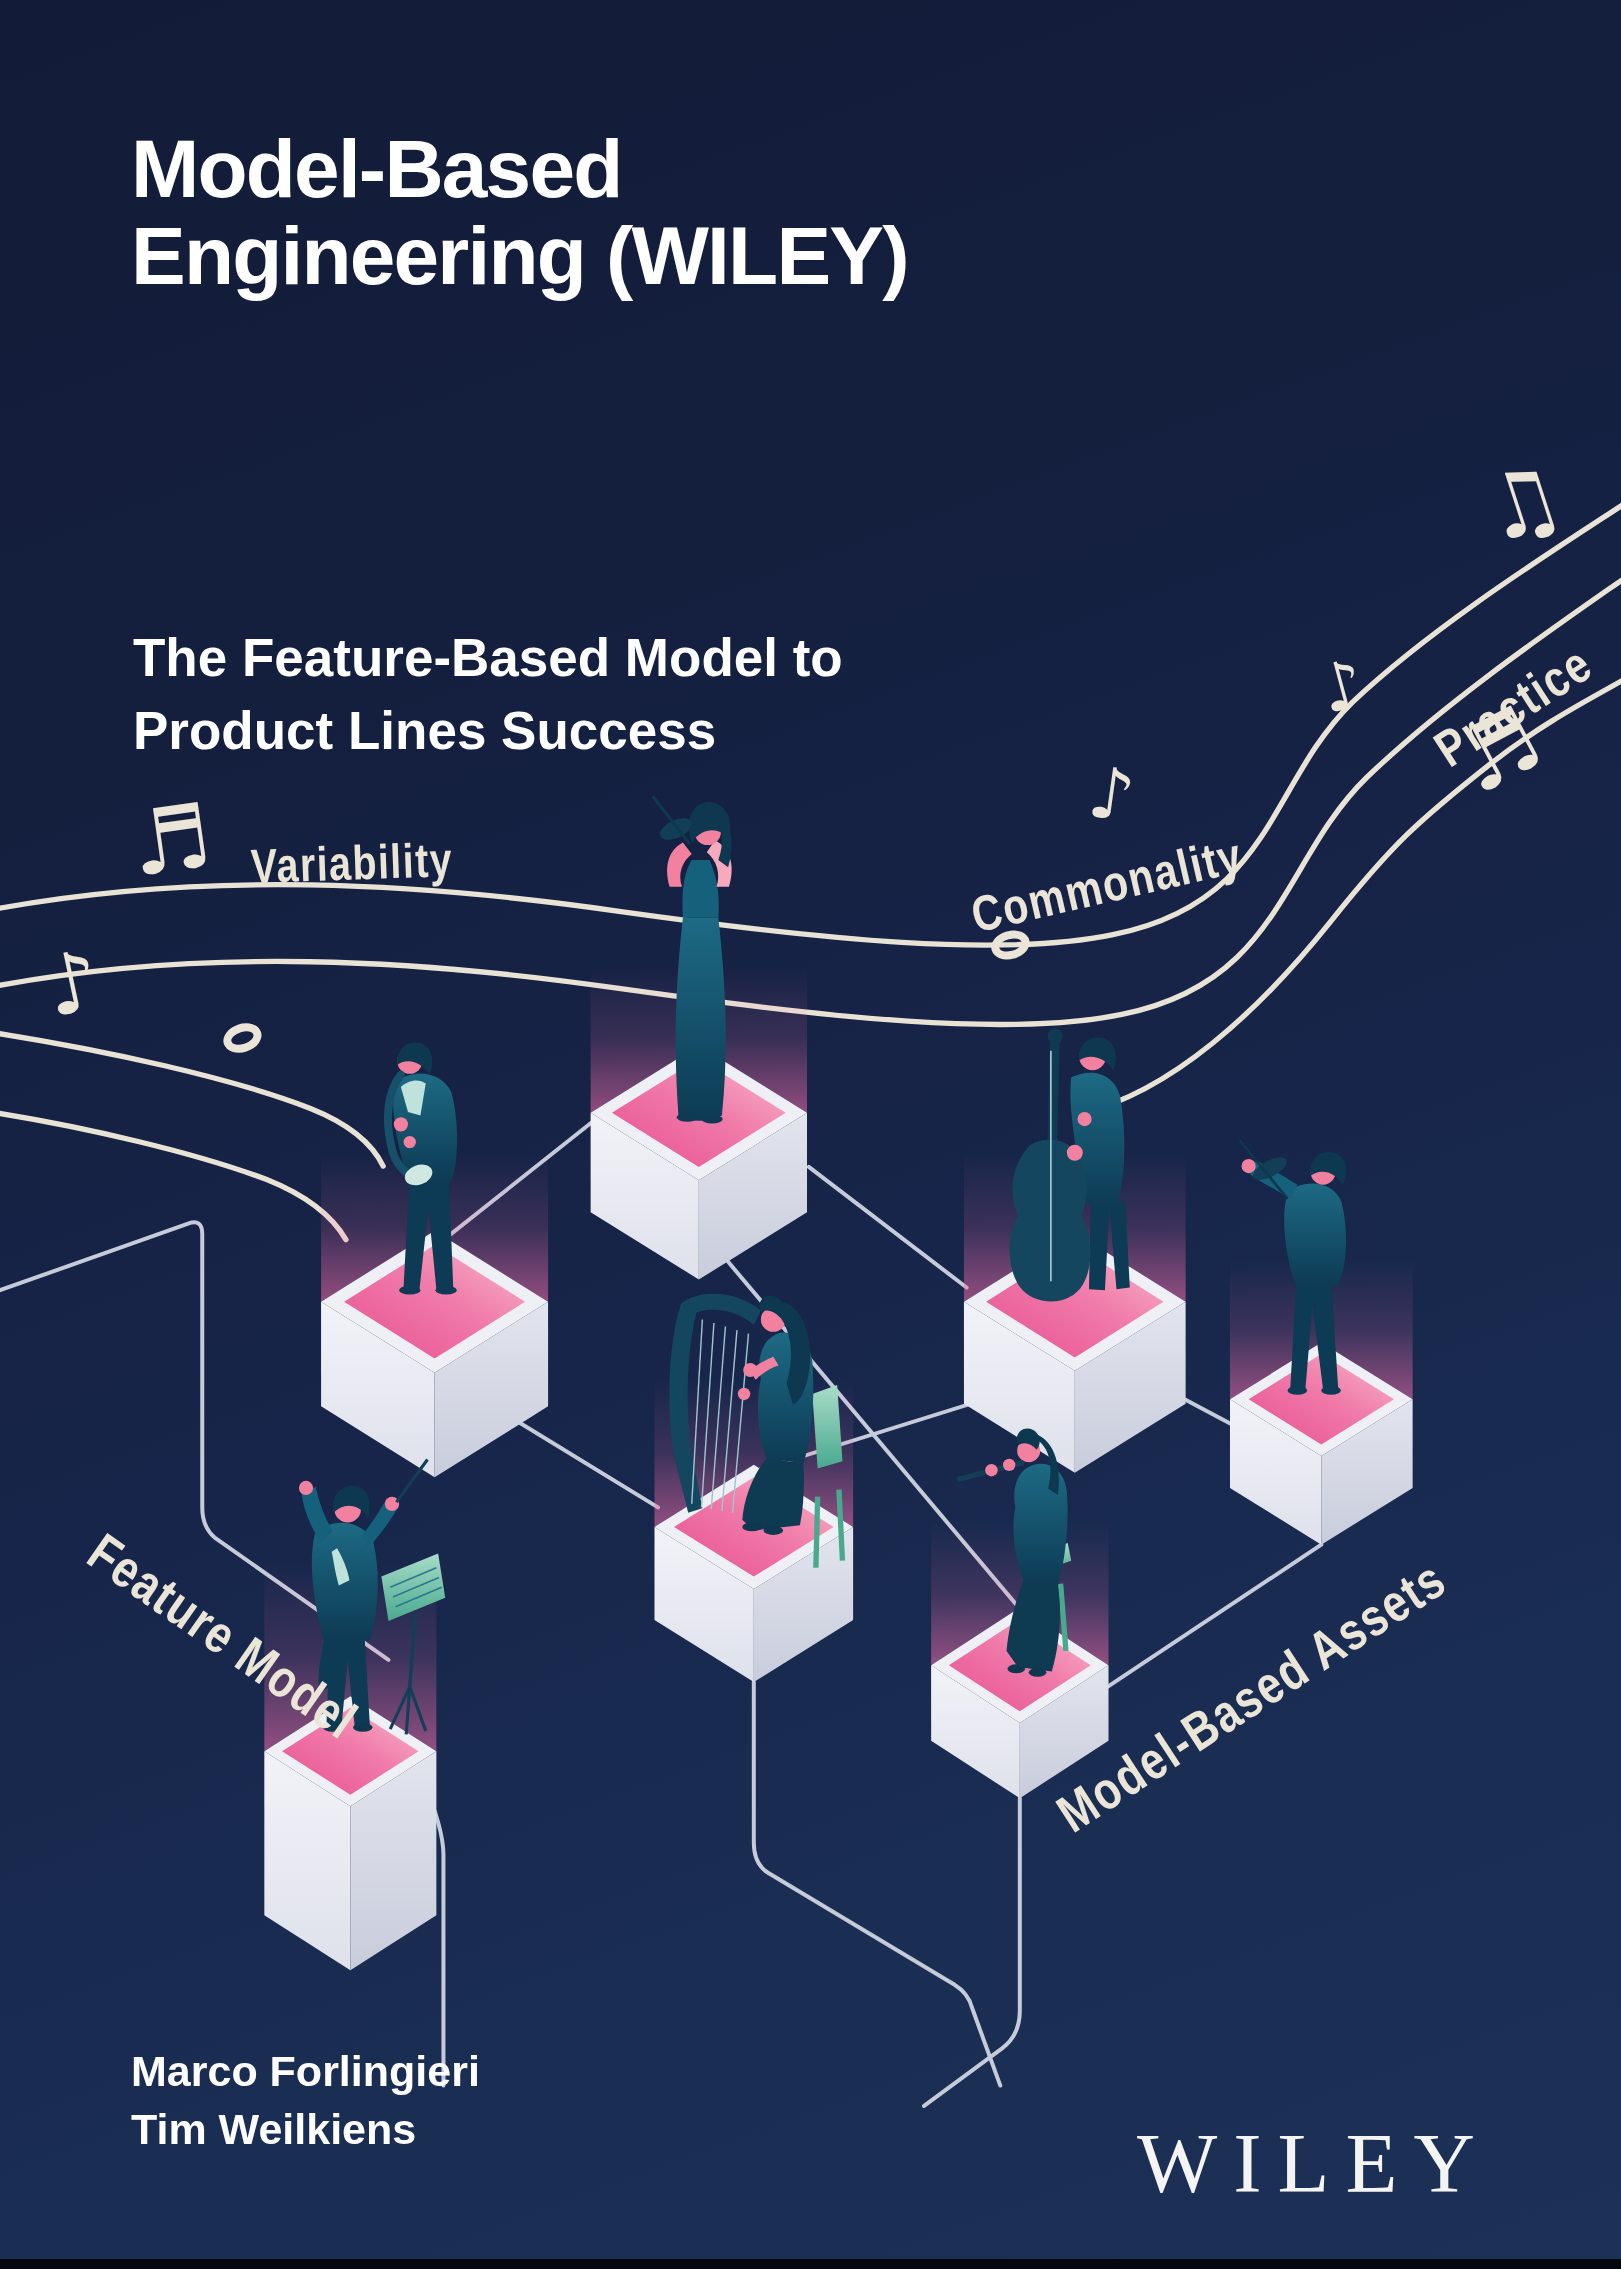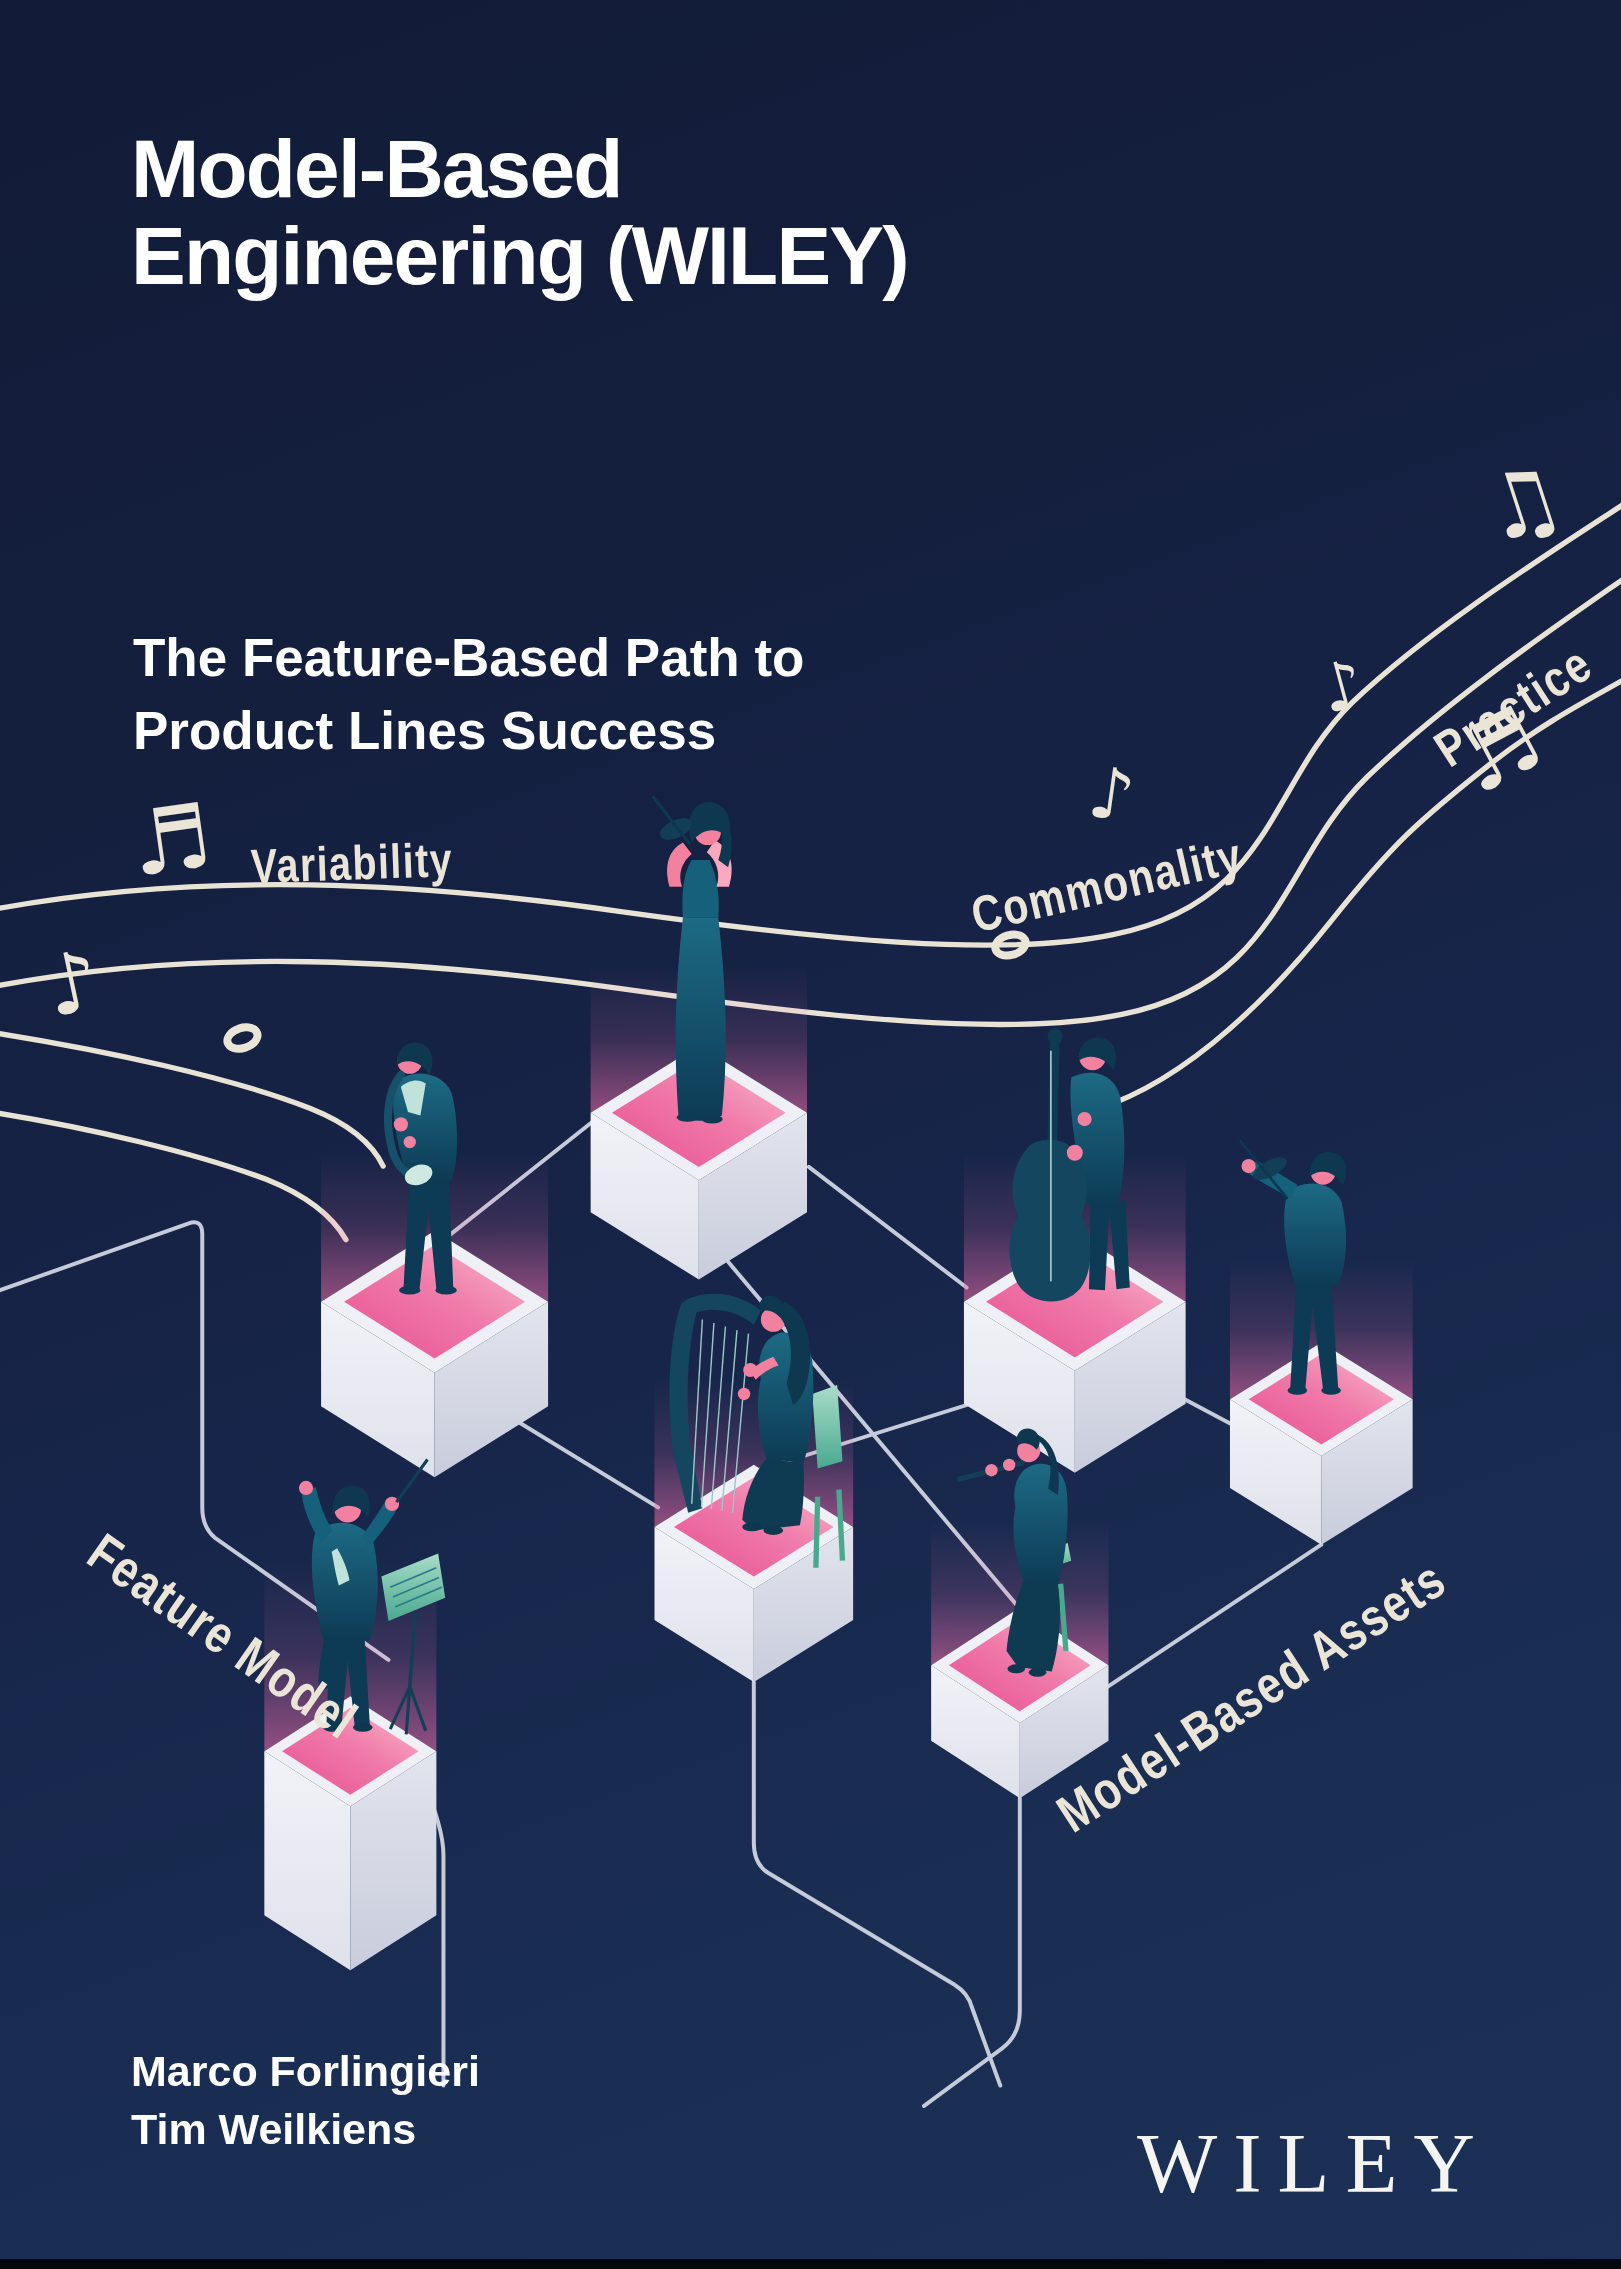--- a/index.html
+++ b/index.html
@@ -274,21 +274,21 @@
       <path d="M 376 1706 C 371 1681 393 1669 409 1679 C 417 1686 419 1700 415 1711 C 404 1696 388 1694 376 1706 Z" fill="#0d3850"></path>
     </g>
   </svg>
 
   <div class="title">
     <div>Model-Based</div>
     <div>Engineering (WILEY)</div>
   </div>
 
   <div class="subtitle">
-    <div>The Feature-Based Path to</div>
+    <div>The Feature-Based Model to</div>
     <div>Product Lines Success</div>
   </div>
 
   <div class="staff-word w-variability">Variability</div>
   <div class="staff-word w-commonality">Commonality</div>
   <div class="staff-word w-practice">Practice</div>
   <div class="staff-word w-feature">Feature Model</div>
   <div class="staff-word w-assets">Model-Based Assets</div>
 
   <span class="note" style="left:131px;top:796px;font-size:89px;transform:rotate(-8deg);">♬</span>

